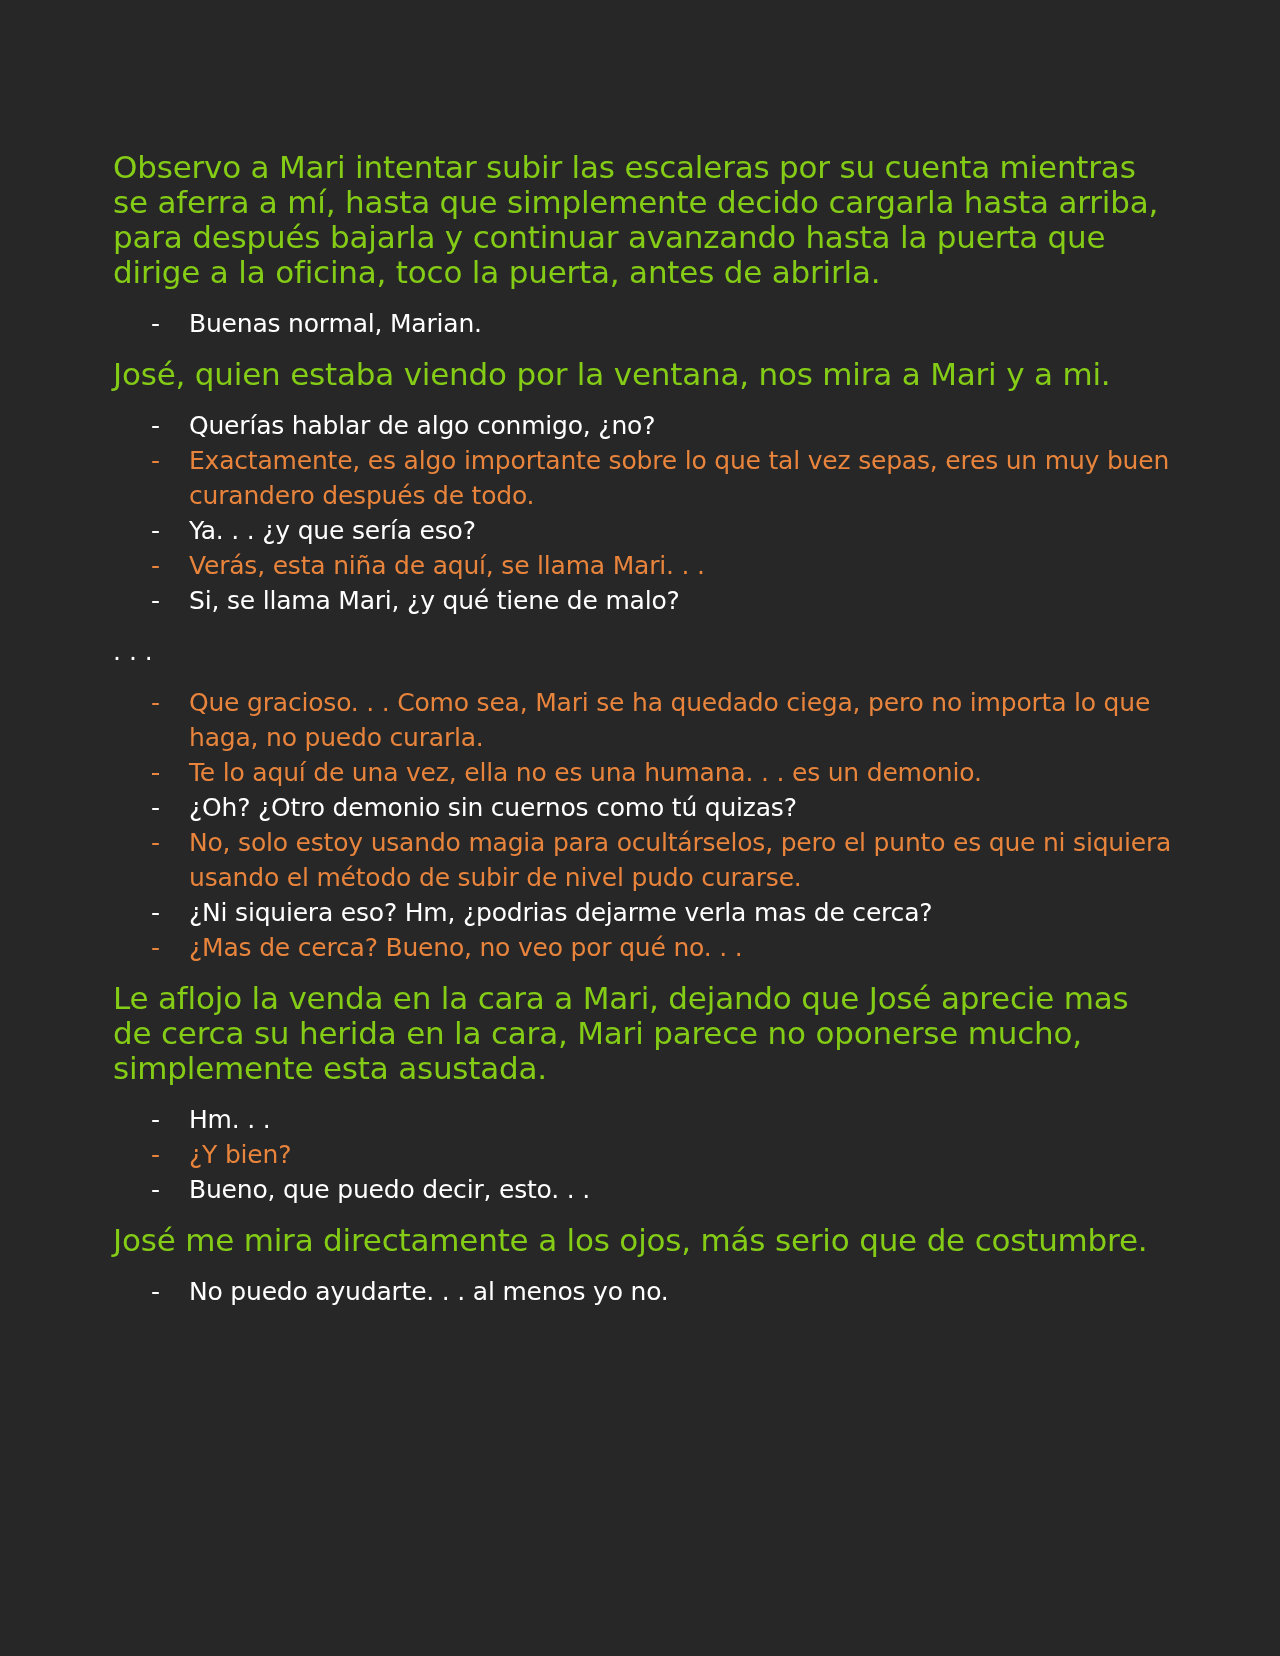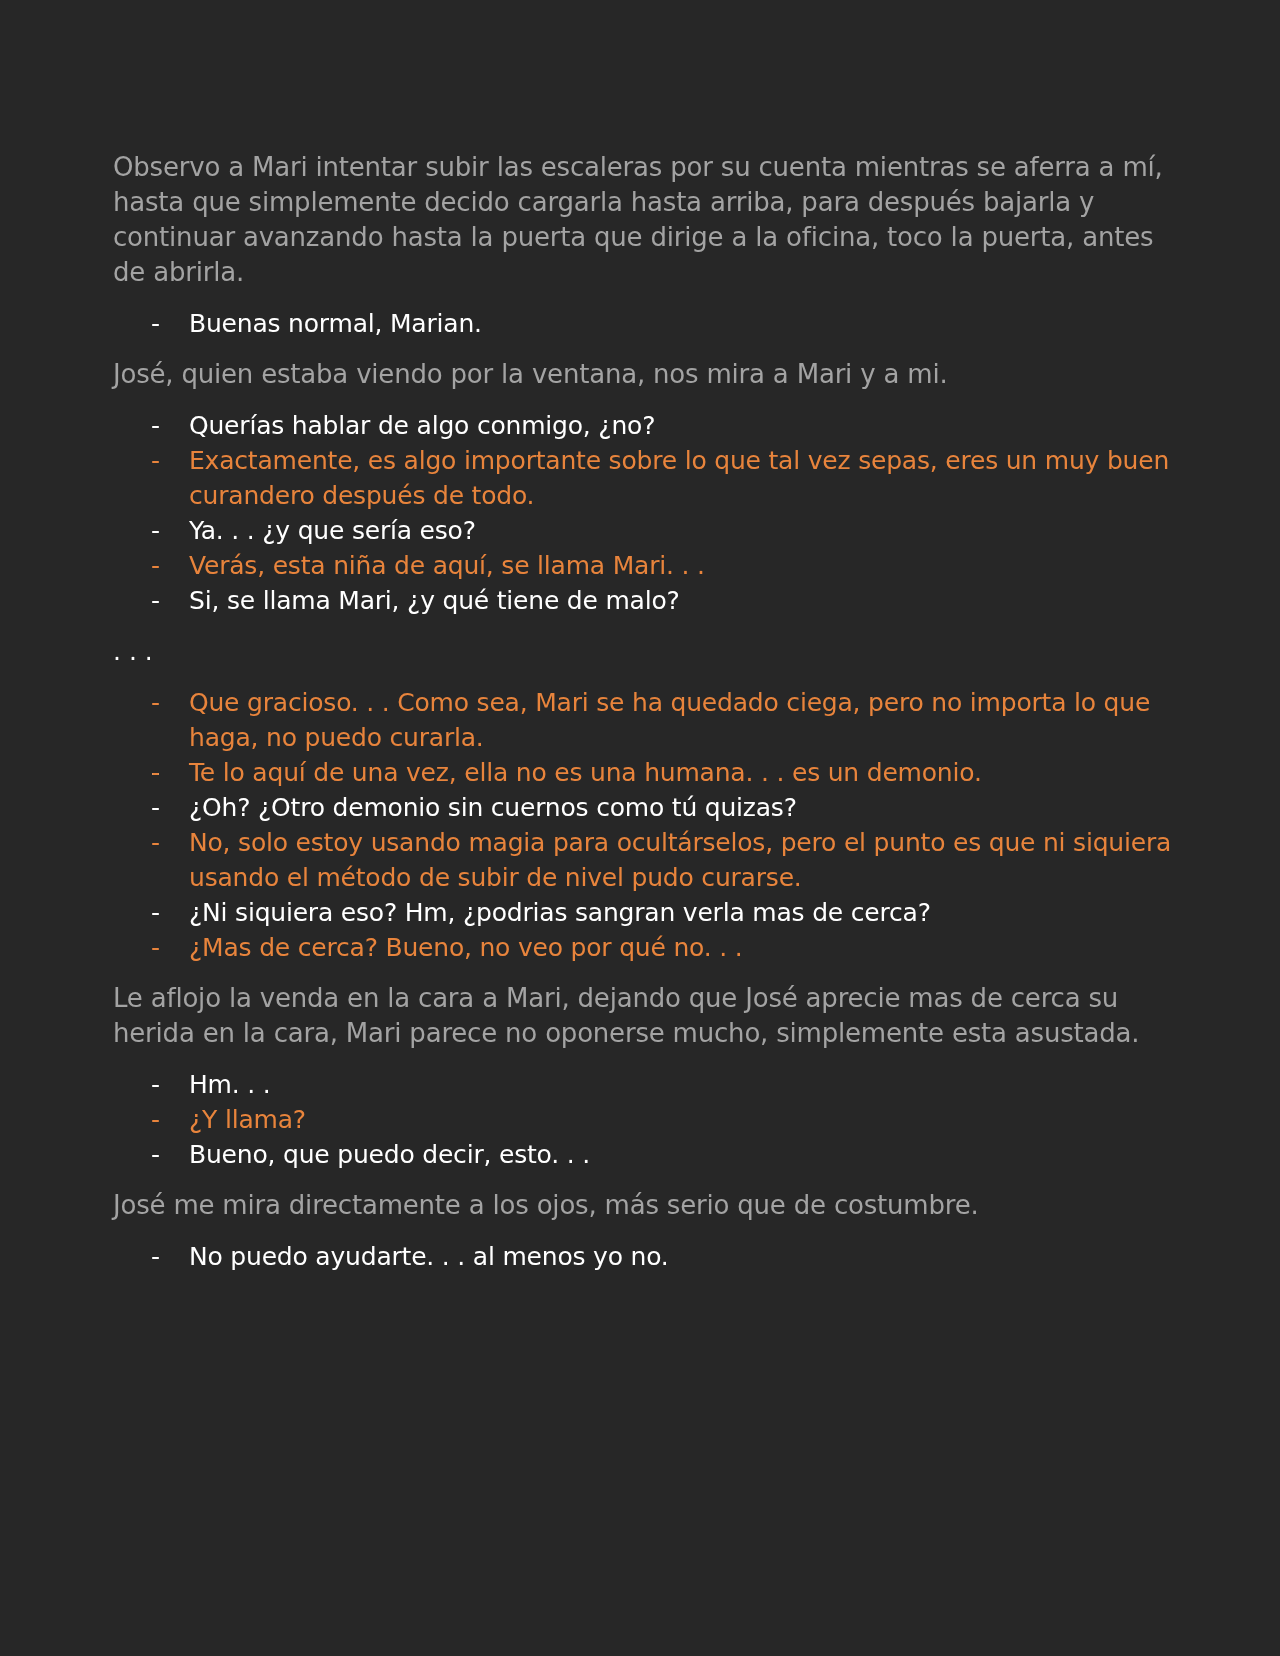--- a/index.html
+++ b/index.html
@@ -15,24 +15,24 @@
       font-family: "DejaVu Sans", "Liberation Sans", sans-serif;
       color: #ffffff;
     }
     .page {
       position: absolute;
       left: 113px;
       top: 150px;
       width: 1060px;
     }
     .para {
-      font-size: 26px;
+      font-size: 31px;
       line-height: 35px;
       margin: 0 0 16px 0;
-      color: #a3a3a3;
+      color: #84cc16;
       letter-spacing: -0.2px;
     }
     .dialog {
       list-style: none;
       margin: 0 0 16px 0;
       padding: 0;
     }
     .line {
       position: relative;
       padding-left: 76px;
@@ -112,38 +112,38 @@
     <li class="line">
       <span class="dash">-</span>
       <span>¿Oh? ¿Otro demonio sin cuernos como tú quizas?</span>
     </li>
     <li class="line orange">
       <span class="dash">-</span>
       <span>No, solo estoy usando magia para ocultárselos, pero el punto es que ni siquiera usando el método de subir de nivel pudo curarse.</span>
     </li>
     <li class="line">
       <span class="dash">-</span>
-      <span>¿Ni siquiera eso? Hm, ¿podrias sangran verla mas de cerca?</span>
+      <span>¿Ni siquiera eso? Hm, ¿podrias dejarme verla mas de cerca?</span>
     </li>
     <li class="line orange">
       <span class="dash">-</span>
       <span>¿Mas de cerca? Bueno, no veo por qué no. . .</span>
     </li>
   </ul>
 
   <p class="para">Le aflojo la venda en la cara a Mari, dejando que José aprecie mas de cerca su herida en la cara, Mari parece no oponerse mucho, simplemente esta asustada.</p>
 
   <ul class="dialog">
     <li class="line">
       <span class="dash">-</span>
       <span>Hm. . .</span>
     </li>
     <li class="line orange">
       <span class="dash">-</span>
-      <span>¿Y llama?</span>
+      <span>¿Y bien?</span>
     </li>
     <li class="line">
       <span class="dash">-</span>
       <span>Bueno, que puedo decir, esto. . .</span>
     </li>
   </ul>
 
   <p class="para">José me mira directamente a los ojos, más serio que de costumbre.</p>
 
   <ul class="dialog">

